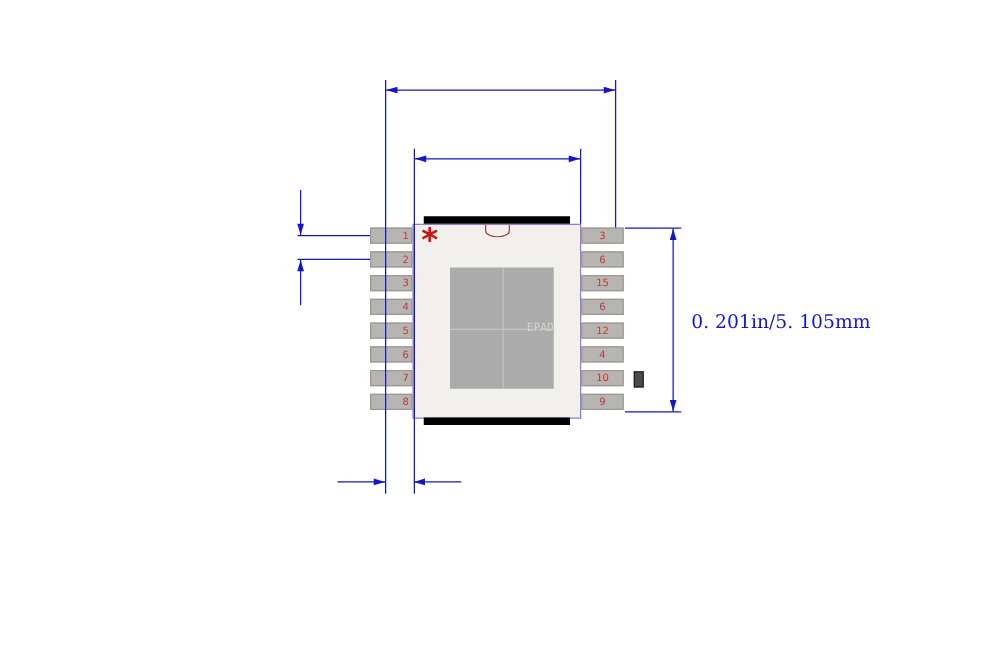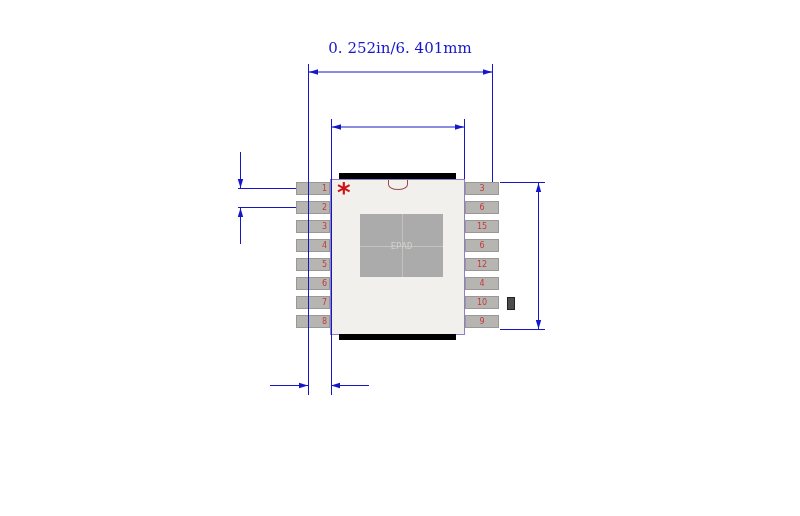--- a/index.html
+++ b/index.html
@@ -37,23 +37,23 @@
   .notch {
     position: absolute; left: 388px; top: 180px; width: 20px; height: 10px;
     background: var(--body-fill, #f2f0ed);
     border: 1px solid var(--notch, #9a4a4a);
     border-top: none;
     border-radius: 0 0 20px 20px / 0 0 11px 11px;
     box-sizing: border-box;
   }
 
   .epad {
-    position: absolute; left: 360px; top: 214px; width: 83px; height: 63px;
+    position: absolute; left: 360px; top: 214px; width: 83px; height: 97px;
     background: var(--epad-fill, #ababab);
-    display: flex; align-items: center; justify-content: center;
+    display: flex; align-items: center; justify-content: flex-end;
   }
   .epad-vline { position: absolute; left: 50%; top: 0; width: 1px; height: 100%; background: var(--epad-line, #c4c2bf); }
   .epad-hline { position: absolute; top: 50%; left: 0; width: 100%; height: 1px; background: var(--epad-line, #c4c2bf); }
   .epad-label {
     position: relative;
     color: var(--epad-text, #d2d0cc);
     font-size: 9px;
     font-family: "DejaVu Sans Mono", monospace;
   }
 
@@ -149,15 +149,15 @@
       <polygon points="464,127 455,124.3 455,129.7"></polygon>
       <polygon points="240.5,188 237.8,179 243.2,179"></polygon>
       <polygon points="240.5,208 237.8,217 243.2,217"></polygon>
       <polygon points="538.5,183 535.8,192 541.2,192"></polygon>
       <polygon points="538.5,329 535.8,320 541.2,320"></polygon>
       <polygon points="308,385.5 299,382.8 299,388.2"></polygon>
       <polygon points="331,385.5 340,382.8 340,388.2"></polygon>
     </g>
   </svg>
 
-  <div class="dim-label center" style="left:400px; top:40px">0. 252in/6. 401mm</div>
+  <div class="dim-label" style="left:553px; top:249px">0. 201in/5. 105mm</div>
 
 </div>
 
 </body></html>

